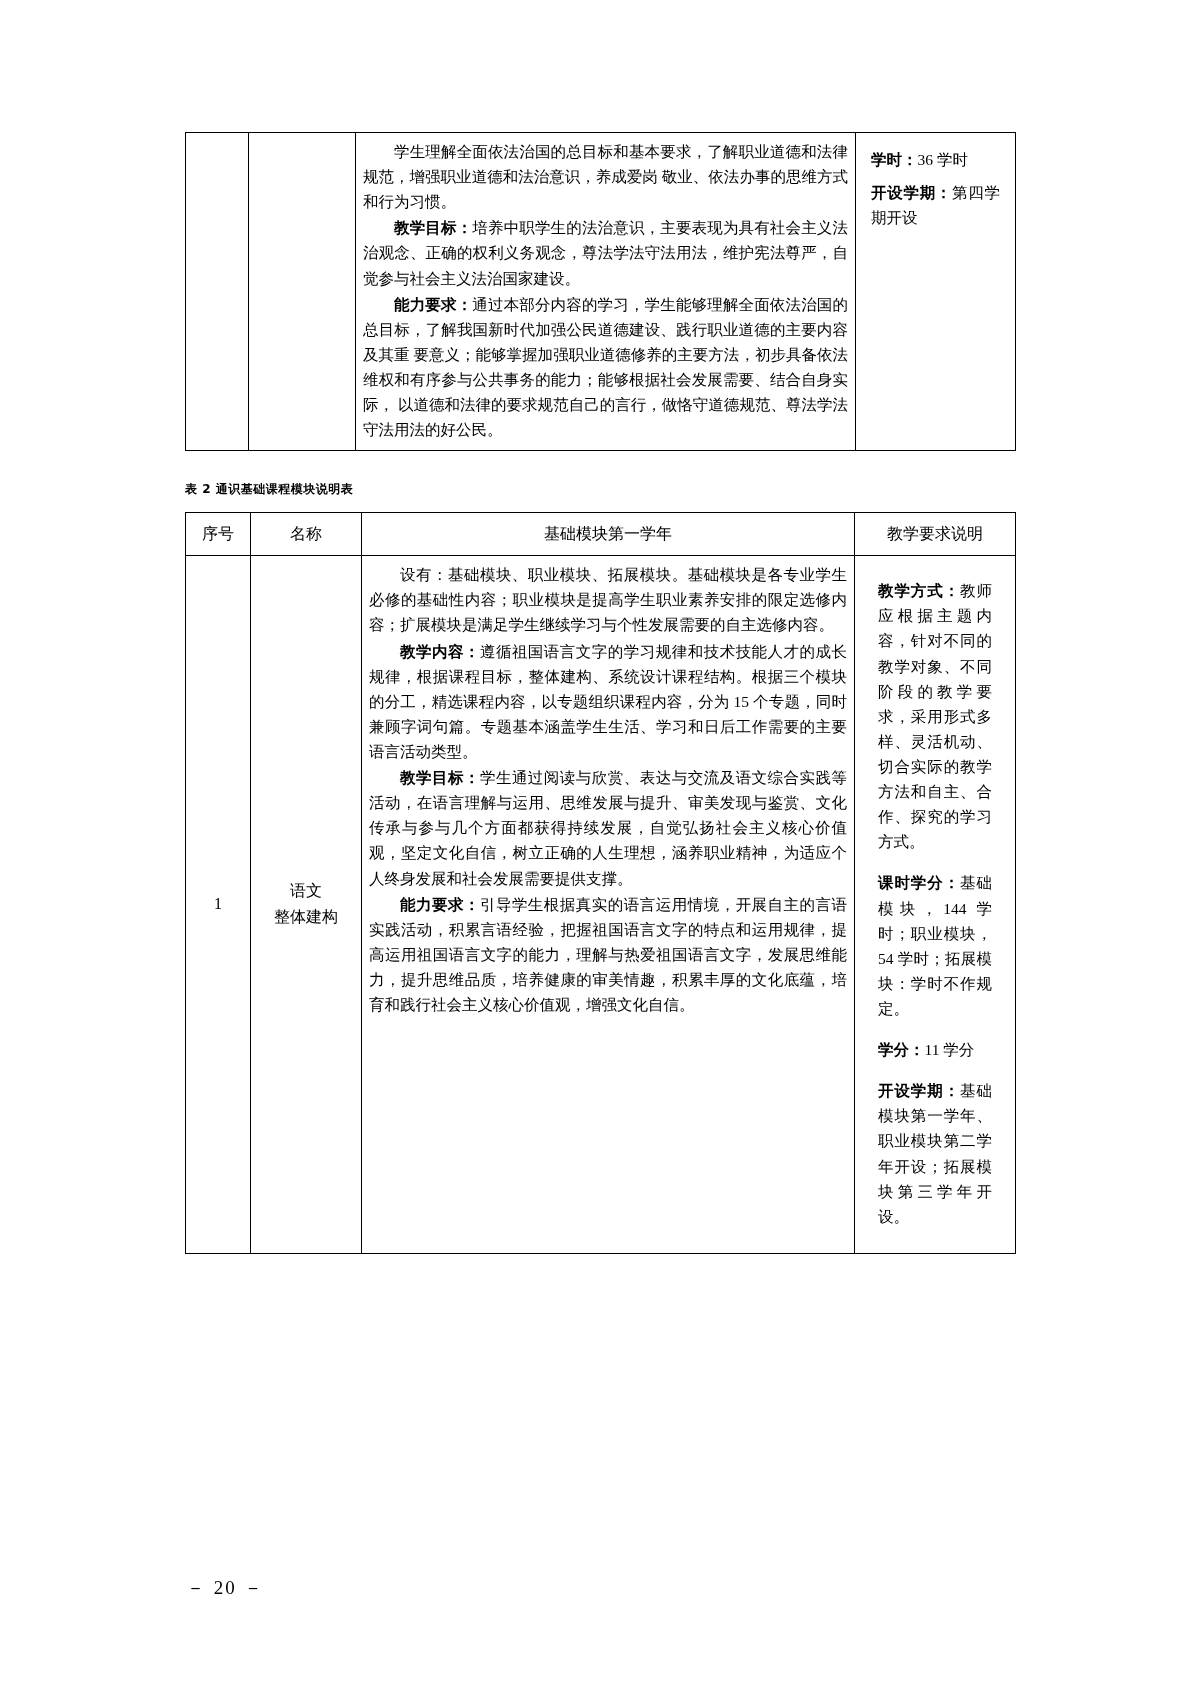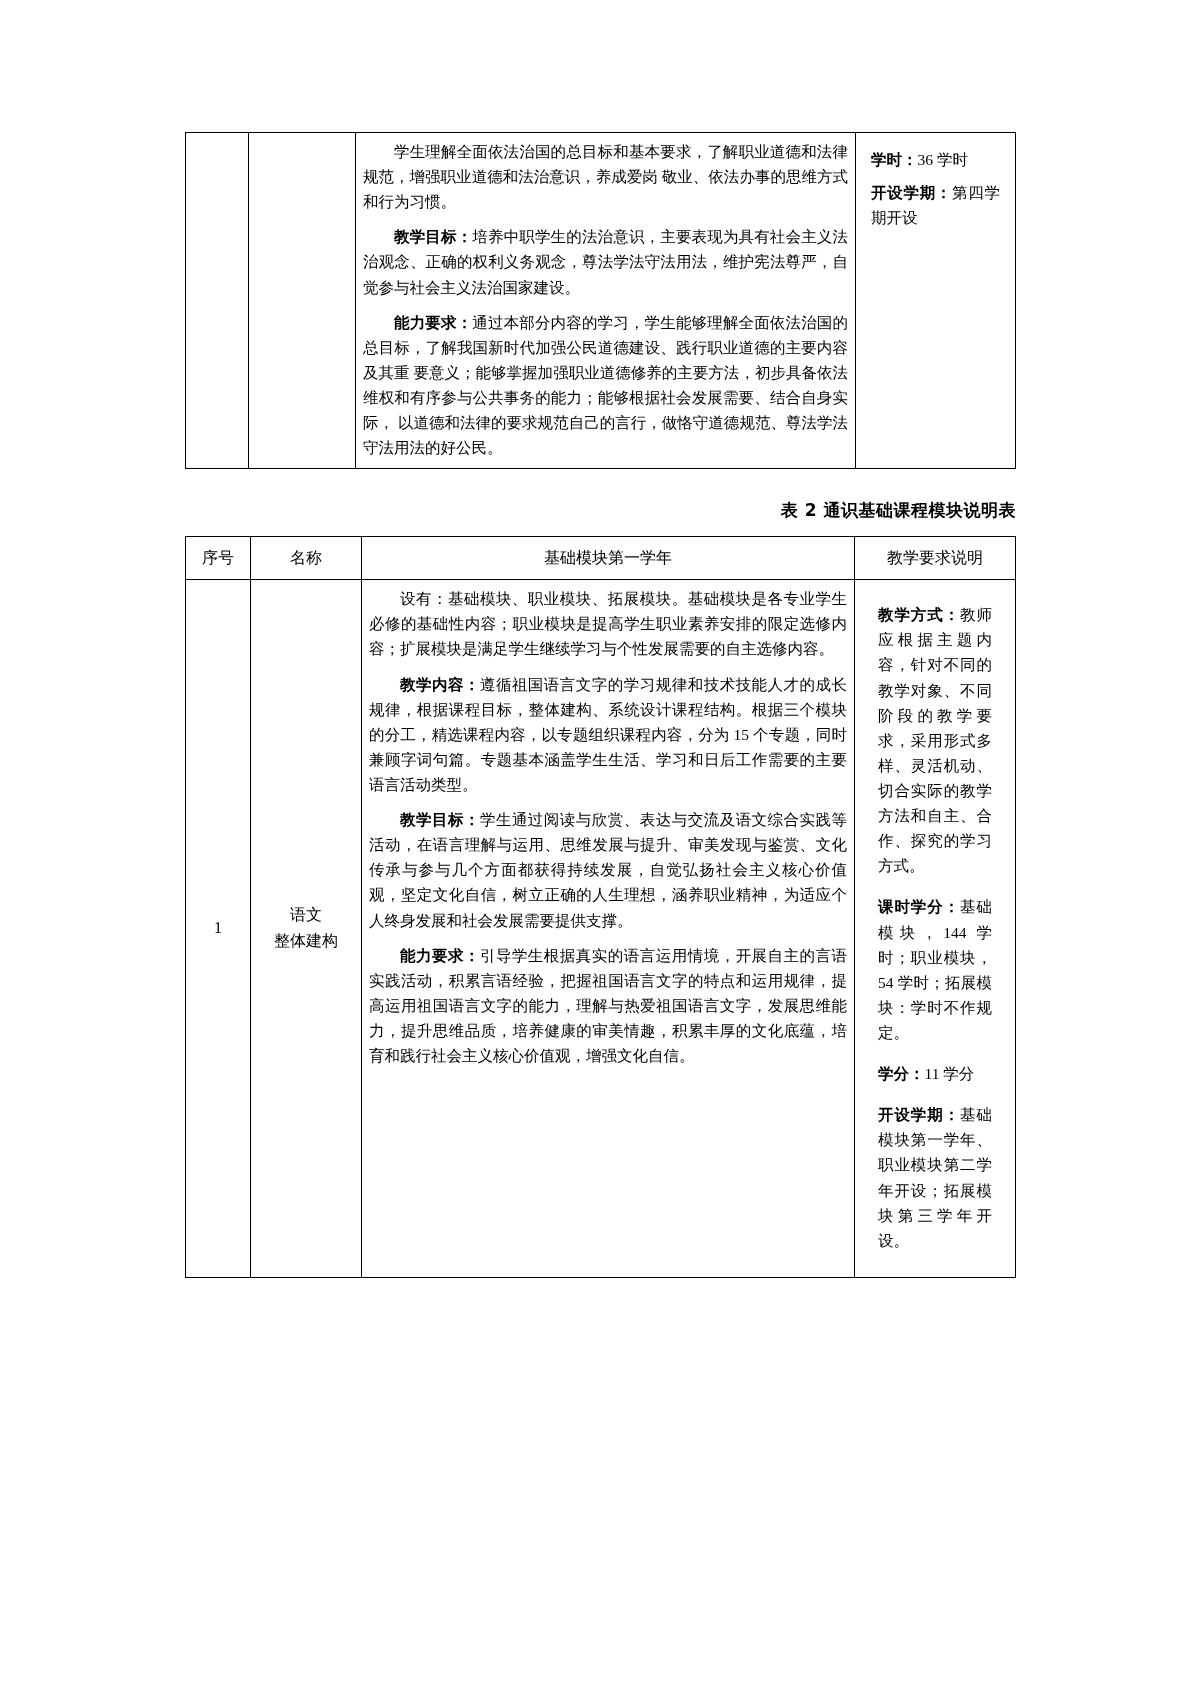--- a/index.html
+++ b/index.html
@@ -44,42 +44,42 @@
   .tbl-cont .c-name { width: 92px; }
   .tbl-cont .c-body { width: auto; }
   .tbl-cont .c-req  { width: 145px; }
 
   .para {
     margin: 0 0 0 0;
     text-indent: 2em;
     text-align: justify;
     text-justify: inter-ideograph;
   }
-  .para + .para { margin-top: 10px; }
+  .para + .para { margin-top: 1px; }
   .lbl { font-weight: bold; }
 
   .req-line {
     margin: 8px;
     text-align: justify;
     text-justify: inter-ideograph;
   }
 
   
   .sec-heading {
     font-family: "DejaVu Sans", "Liberation Sans", sans-serif;
     font-size: 17.5px;
     font-weight: bold;
     margin: 26px 0 0 0;
     letter-spacing: 0.5px;
   }
   .tbl-caption {
     font-family: "DejaVu Sans", "Liberation Sans", sans-serif;
-    font-size: 17px;
+    font-size: 12px;
     font-weight: bold;
-    text-align: right;
+    text-align: left;
     margin: 30px 0 14px 0;
     letter-spacing: 0.5px;
   }
 
   
   .tbl-2 .h-idx  { width: 56px; }
   .tbl-2 .h-name { width: 102px; }
   .tbl-2 .h-body { width: auto; }
   .tbl-2 .h-req  { width: 152px; }
   .tbl-2 thead td {
@@ -170,13 +170,14 @@
         <td class="req-cell">
           <p><span class="lbl">教学方式：</span><span>教师应根据主题内容，针对不同的教学对象、不同阶段的教学要求，采用形式多样、灵活机动、切合实际的教学方法和自主、合作、探究的学习方式。</span></p>
           <p><span class="lbl">课时学分：</span><span>基础模块，144 学时；职业模块，54 学时；拓展模块：学时不作规定。</span></p>
           <p><span class="lbl">学分：</span><span>11 学分</span></p>
           <p><span class="lbl">开设学期：</span><span>基础模块第一学年、职业模块第二学年开设；拓展模块第三学年开设。</span></p>
         </td>
       </tr>
     </tbody>
   </table>
 
+  <div class="page-number">－ 20 －</div>
 </div>
 
 </body></html>

